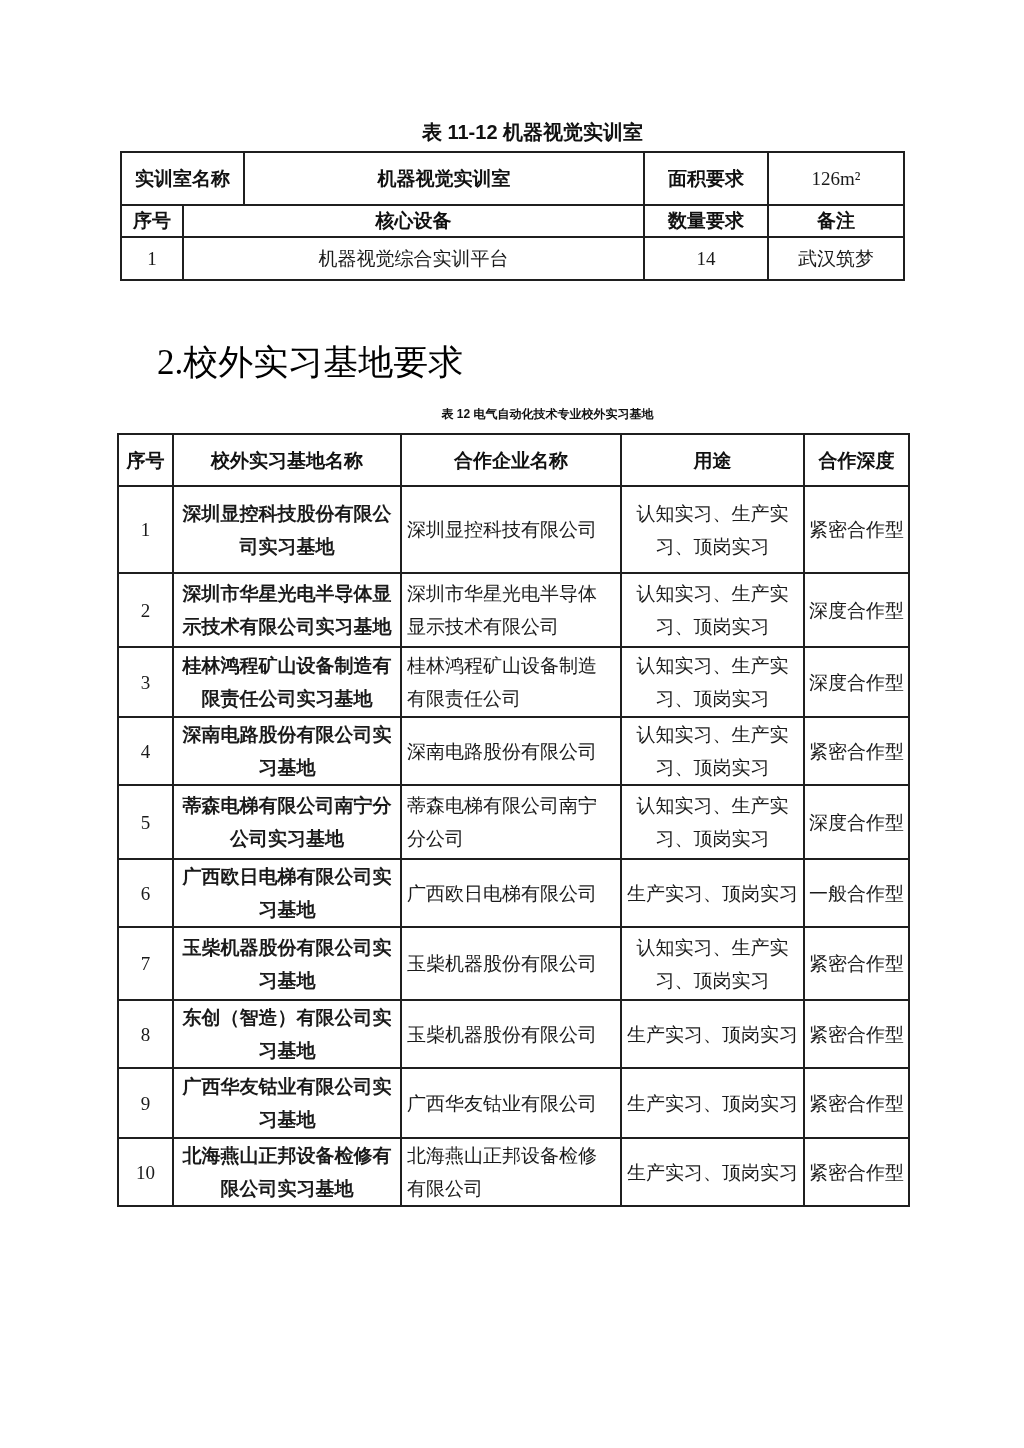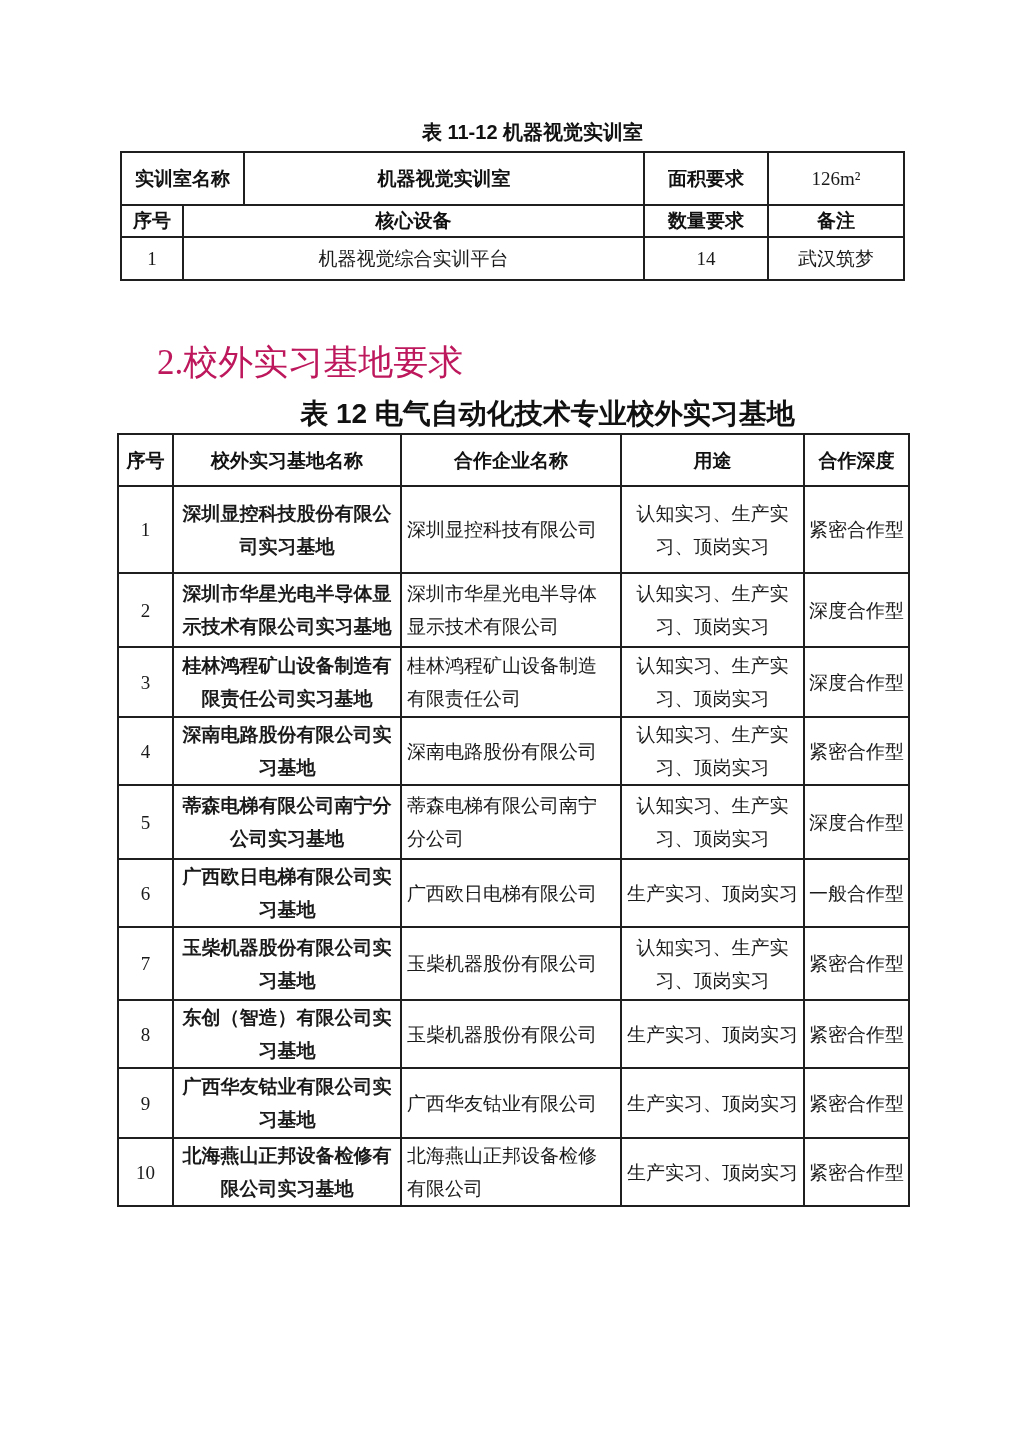--- a/index.html
+++ b/index.html
@@ -40,31 +40,31 @@
     color:#111;
   }
 
   
   .section-heading {
     margin:58px 0 0 40px;
     font-family:"Liberation Serif","DejaVu Serif",serif;
     font-weight:normal;
     font-size:35px;
     line-height:48px;
-    color:#be185d;
+    color:#000000;
   }
 
   
   .t2-title {
     margin-top:14px;
     text-align:center;
     padding-left:70px;
     font-family:"Liberation Sans","DejaVu Sans",sans-serif;
     font-weight:bold;
-    font-size:28px;
+    font-size:12px;
     line-height:26px;
     color:#111;
   }
   .t2 { width:791px; margin-top:6px; }
   .t2 th, .t2 td {
     border:2px solid #1f1f1f;
     vertical-align:middle;
     font-size:19px;
     line-height:33px;
     overflow:hidden;

